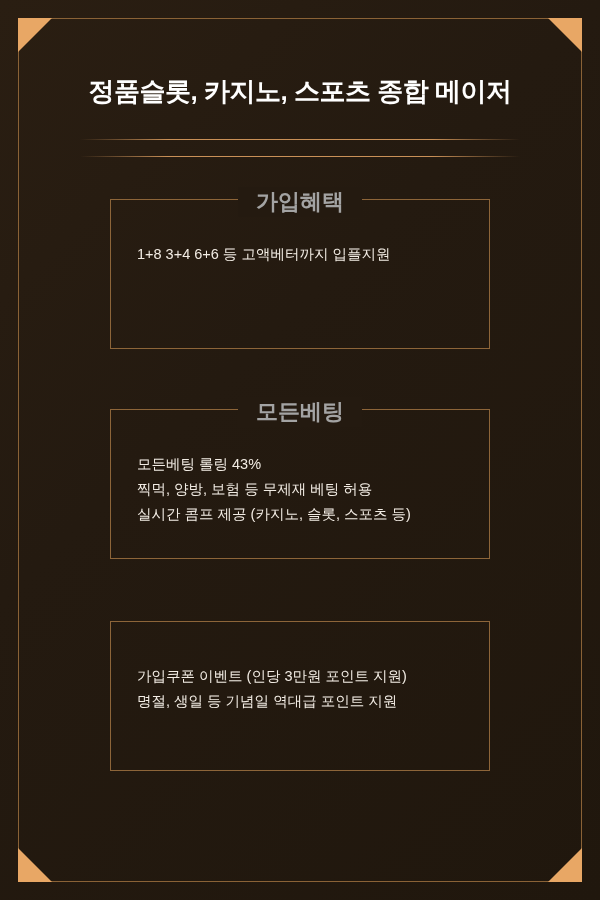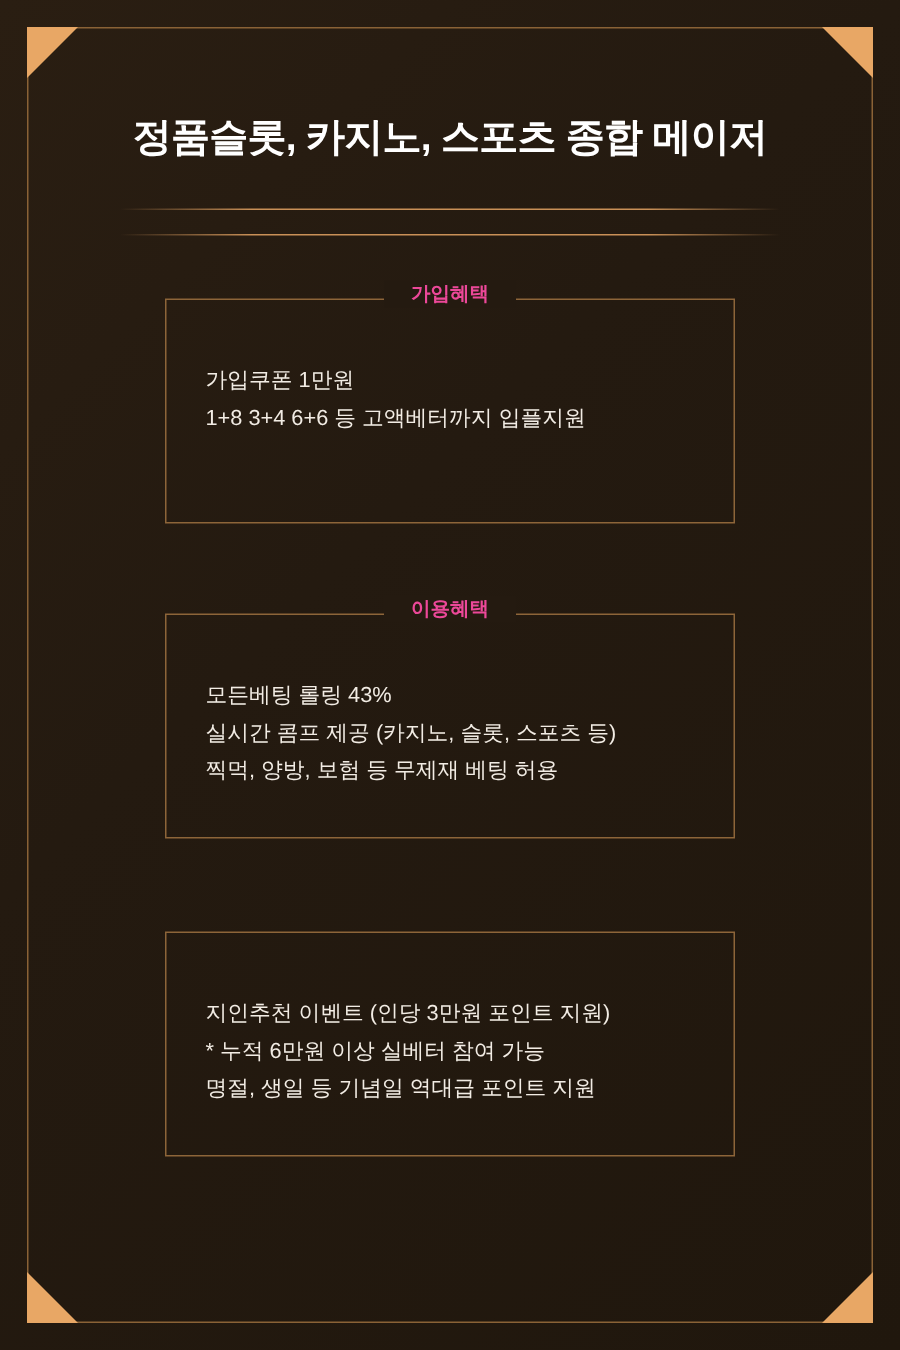--- a/index.html
+++ b/index.html
@@ -103,22 +103,22 @@
     height: 150px;
     box-sizing: border-box;
   }
   .section-title {
     position: absolute;
     top: -13px;
     left: 50%;
     transform: translateX(-50%);
     background: #241a10;
     padding: 0 18px;
-    color: #ec4899;
-    font-size: 13px;
+    color: #a3a3a3;
+    font-size: 22px;
     font-weight: bold;
     white-space: nowrap;
   }
   .section-lines {
     position: absolute;
     left: 26px;
     right: 20px;
     top: 42px;
   }
   .line {
@@ -144,41 +144,39 @@
 
     <div class="divider-group">
       <div class="divider"></div>
       <div class="divider second"></div>
     </div>
 
     <div class="section s1">
       <div class="section-box">
         <div class="section-title">가입혜택</div>
         <div class="section-lines">
-          <div class="line">가입쿠폰 1만원</div>
           <div class="line">1+8 3+4 6+6 등 고액베터까지 입플지원</div>
         </div>
       </div>
     </div>
 
     <div class="section s2">
       <div class="section-box">
-        <div class="section-title">이용혜택</div>
+        <div class="section-title">모든베팅</div>
         <div class="section-lines">
           <div class="line">모든베팅 롤링 43%</div>
+          <div class="line">찍먹, 양방, 보험 등 무제재 베팅 허용</div>
           <div class="line">실시간 콤프 제공 (카지노, 슬롯, 스포츠 등)</div>
-          <div class="line">찍먹, 양방, 보험 등 무제재 베팅 허용</div>
         </div>
       </div>
     </div>
 
     <div class="section s3">
       <div class="section-box">
         <div class="section-lines">
-          <div class="line">지인추천 이벤트 (인당 3만원 포인트 지원)</div>
-          <div class="line">* 누적 6만원 이상 실베터 참여 가능</div>
+          <div class="line">가입쿠폰 이벤트 (인당 3만원 포인트 지원)</div>
           <div class="line">명절, 생일 등 기념일 역대급 포인트 지원</div>
         </div>
       </div>
     </div>
 
   </div>
 </div>
 
 </body></html>

